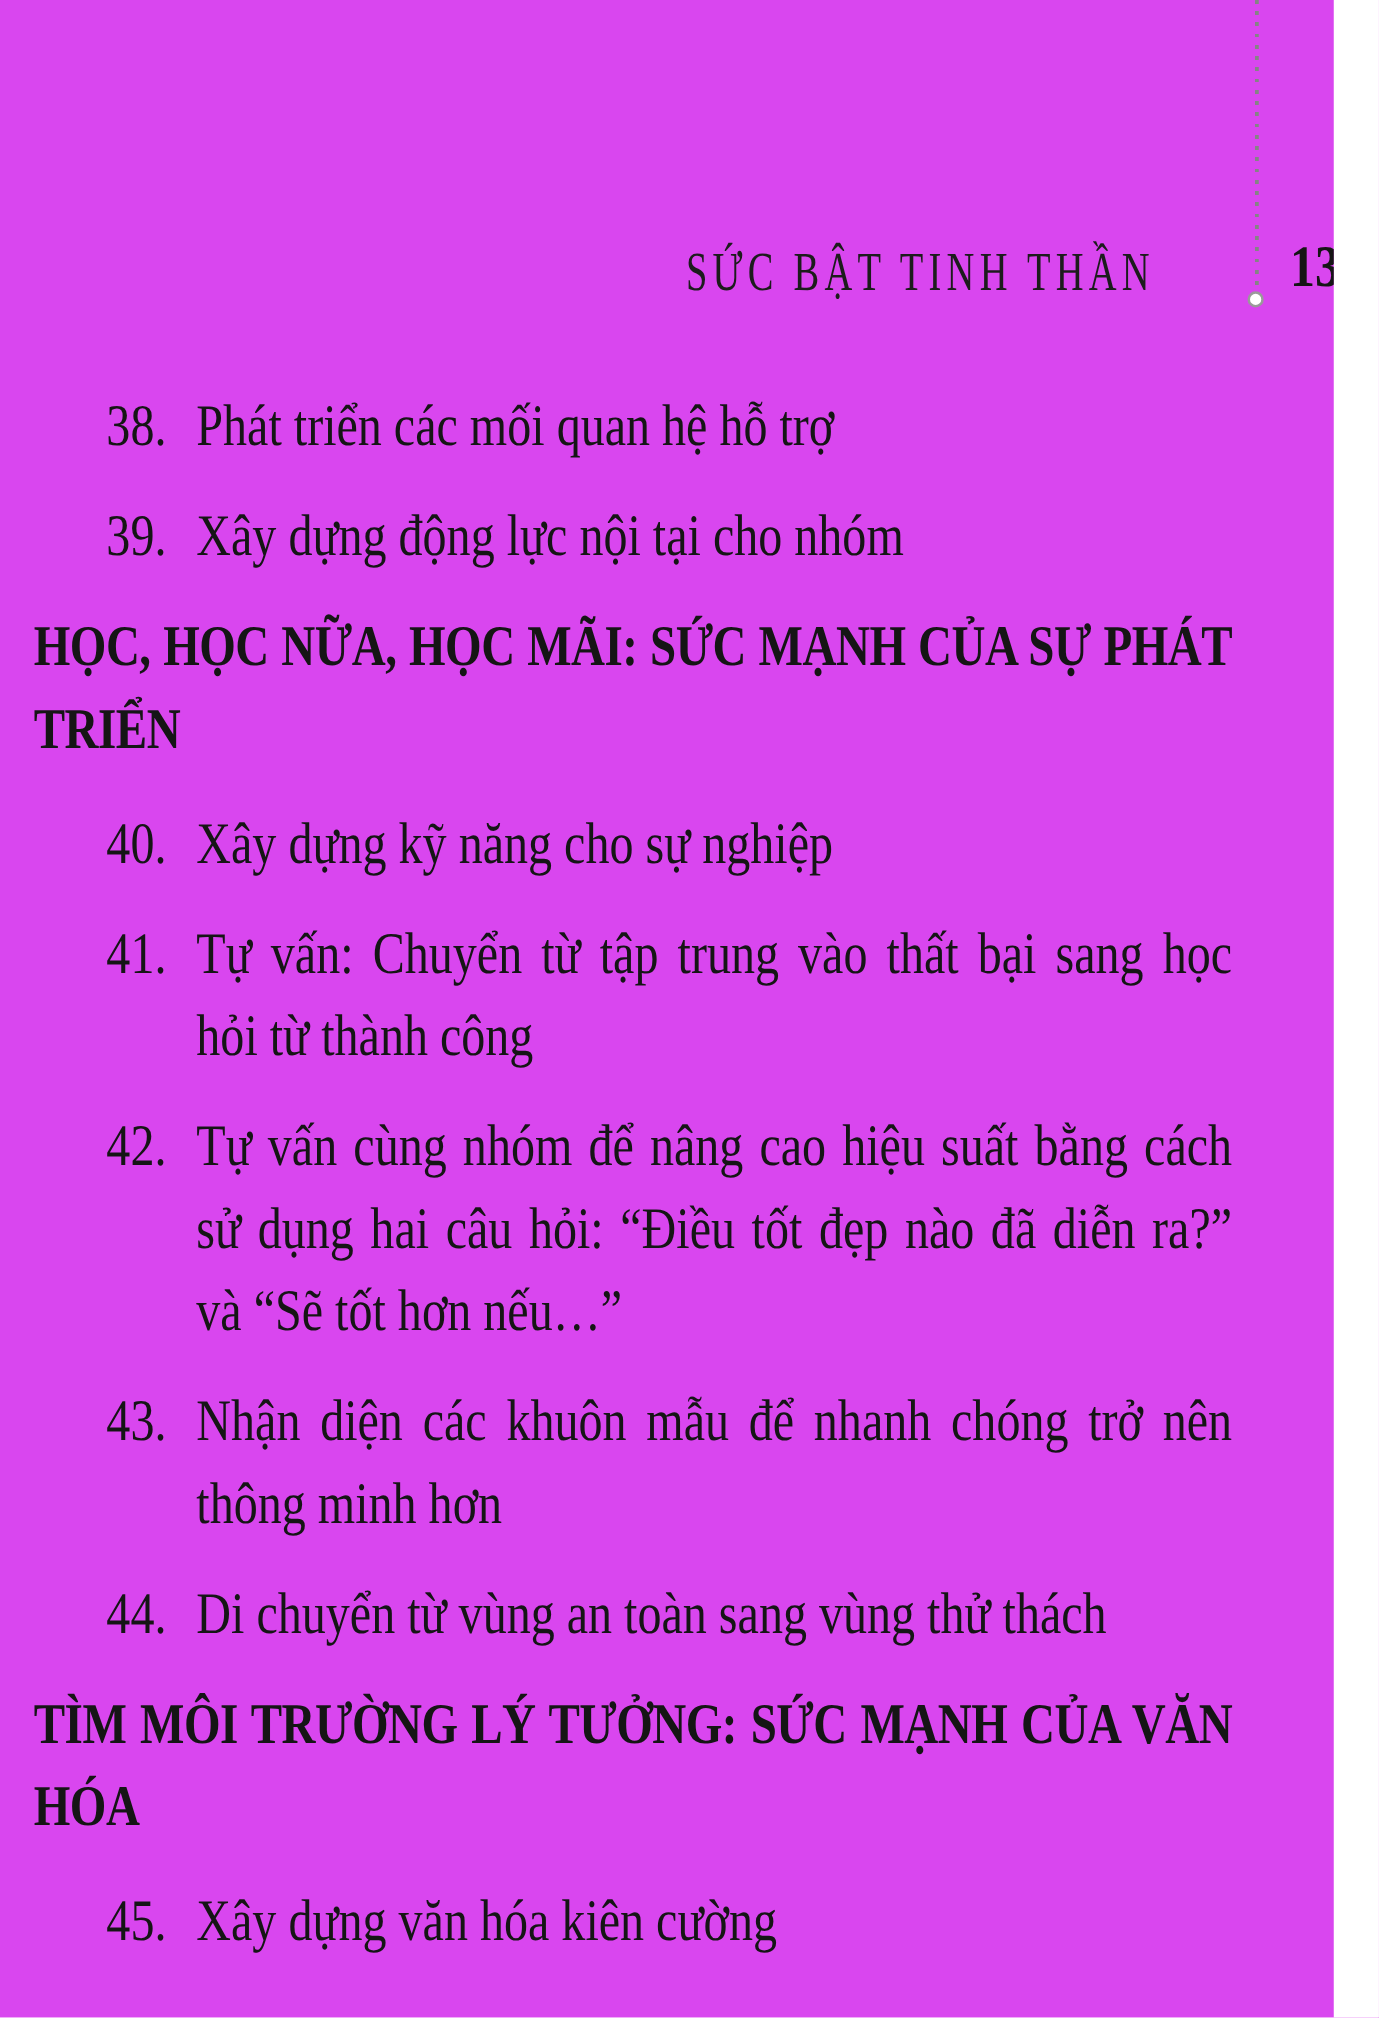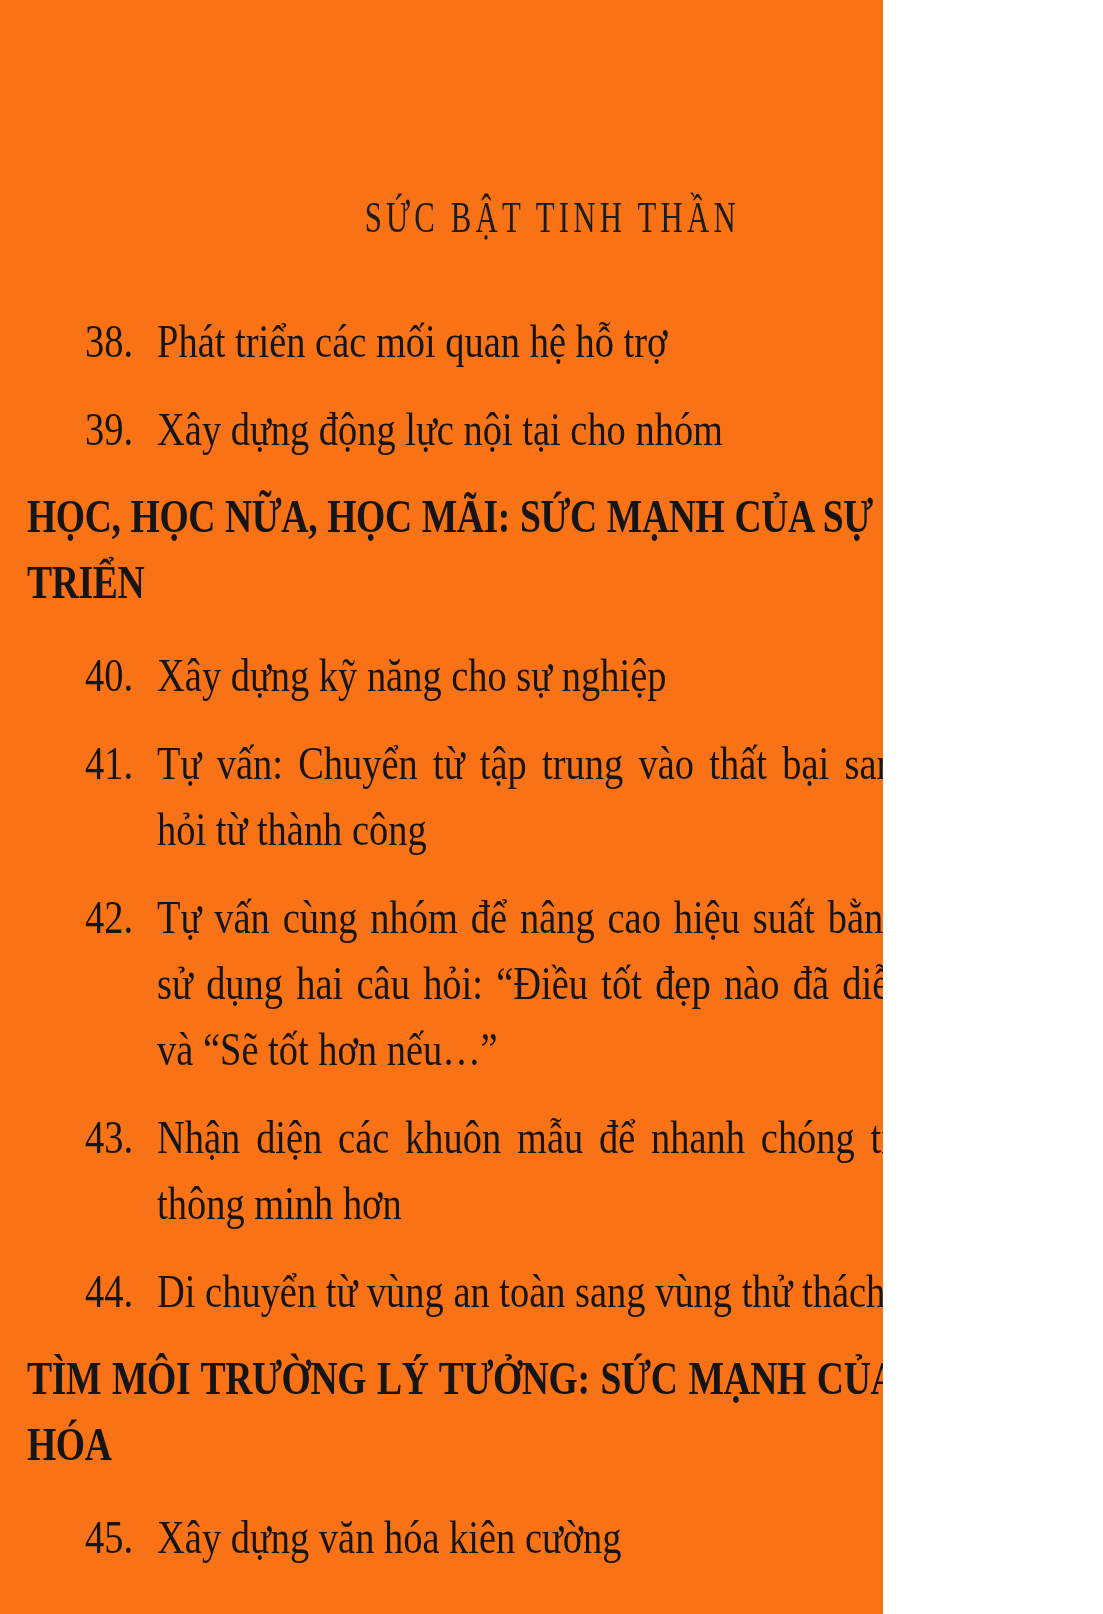--- a/index.html
+++ b/index.html
@@ -1,20 +1,20 @@
 <!DOCTYPE html>
 <html><head>
 <meta charset="utf-8">
 <style>
   html, body { margin: 0; padding: 0; background: #ffffff; }
   .page {
     position: relative;
-    width: 883px;
+    width: 1067px;
     height: 1614px;
-    background: #f97316;
+    background: #d946ef;
     overflow: hidden;
     color: #151515;
     font-family: "Liberation Serif", "DejaVu Serif", serif;
   }
 
   
   .running-title {
     position: absolute;
     top: 196px;
     right: 143px;

